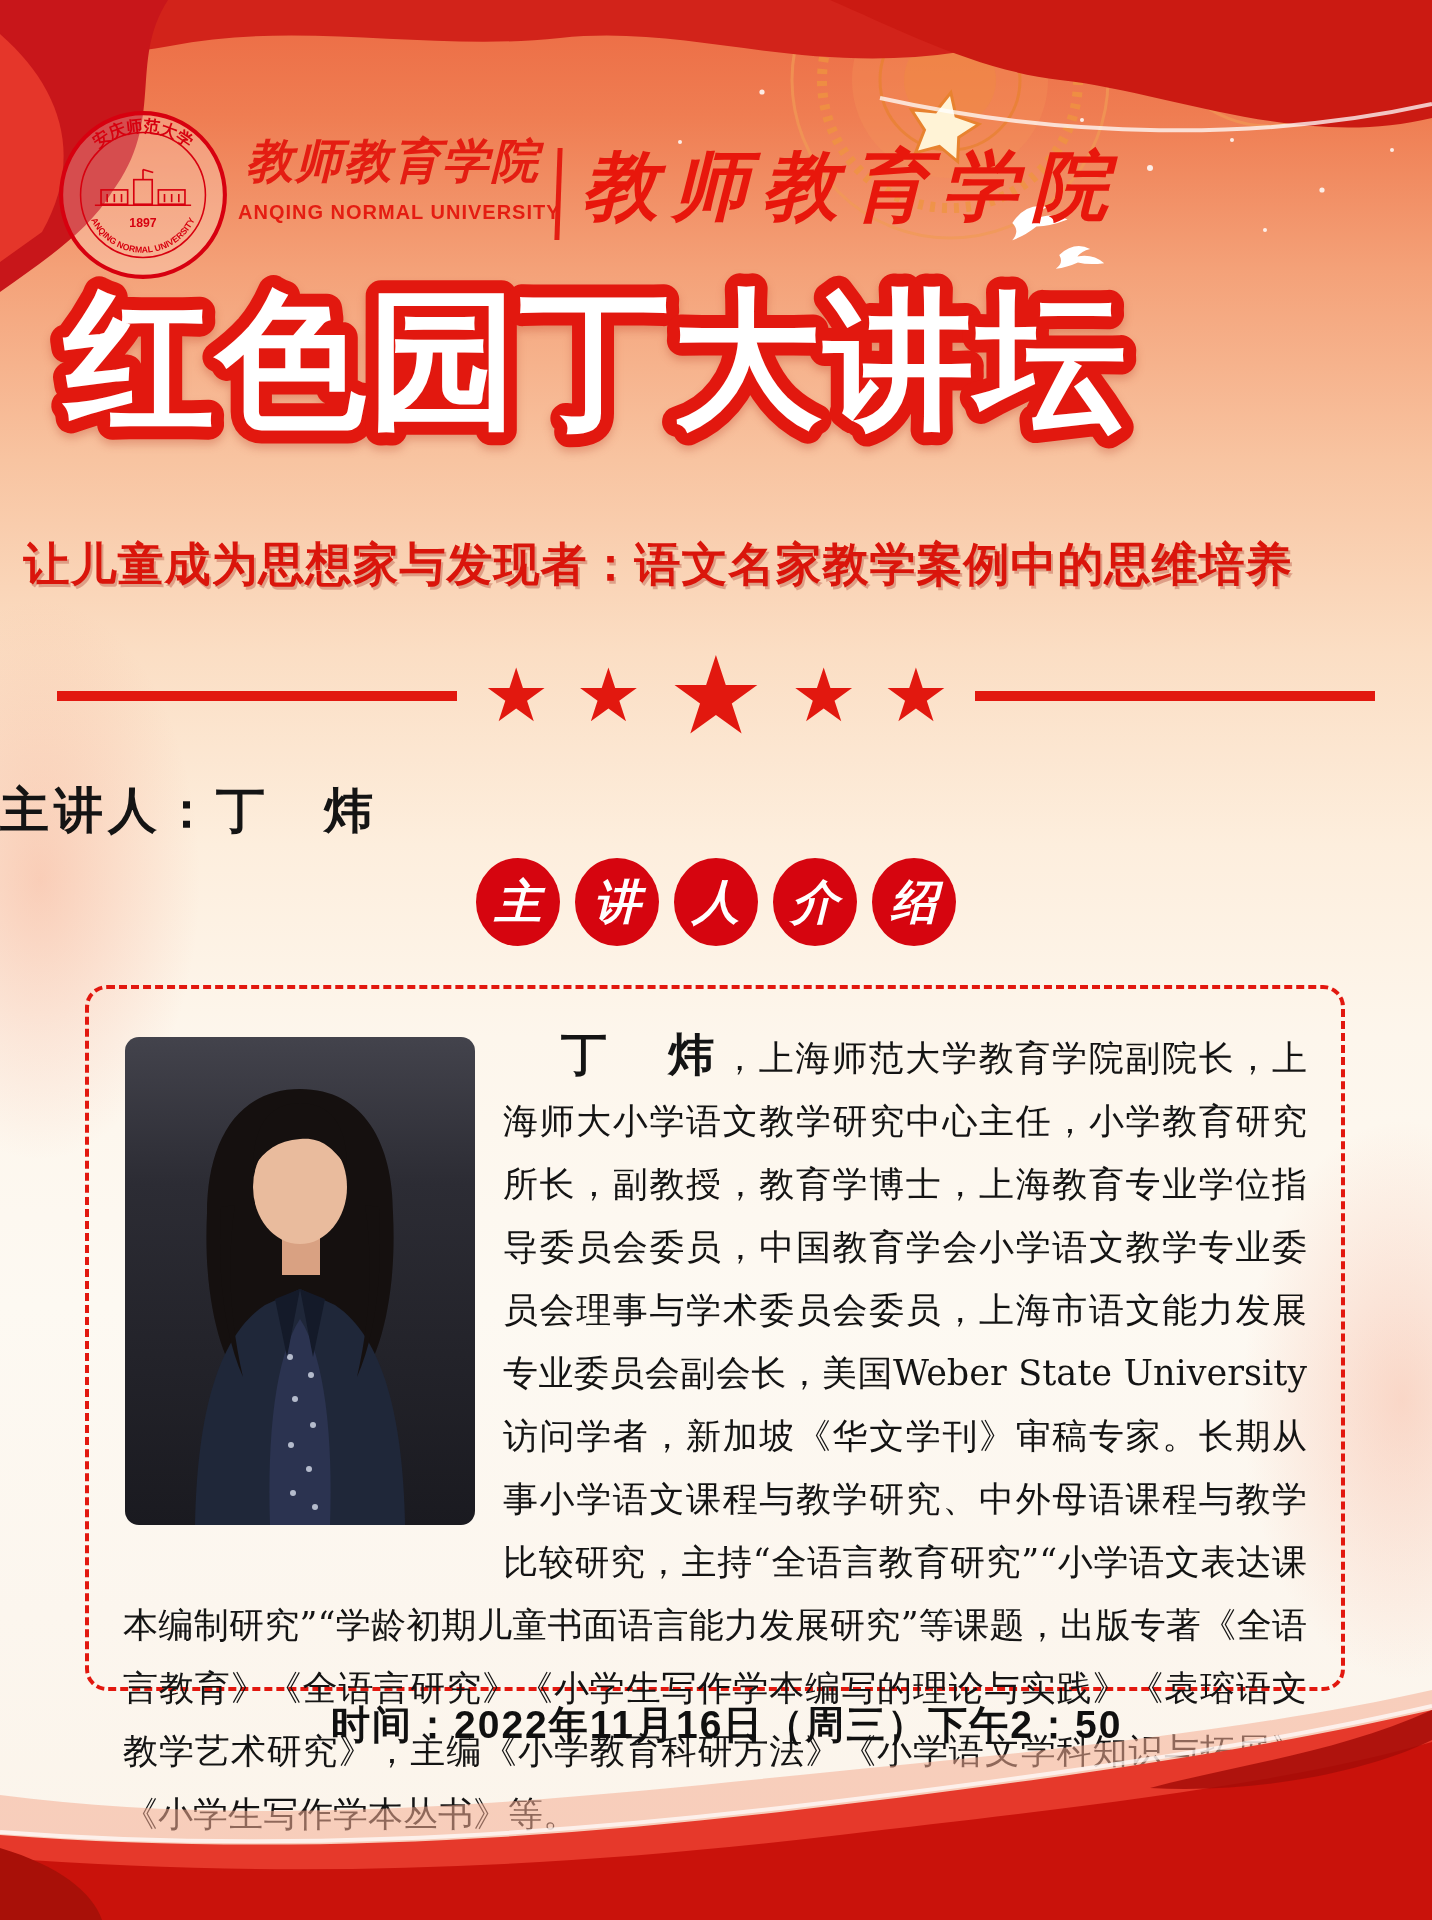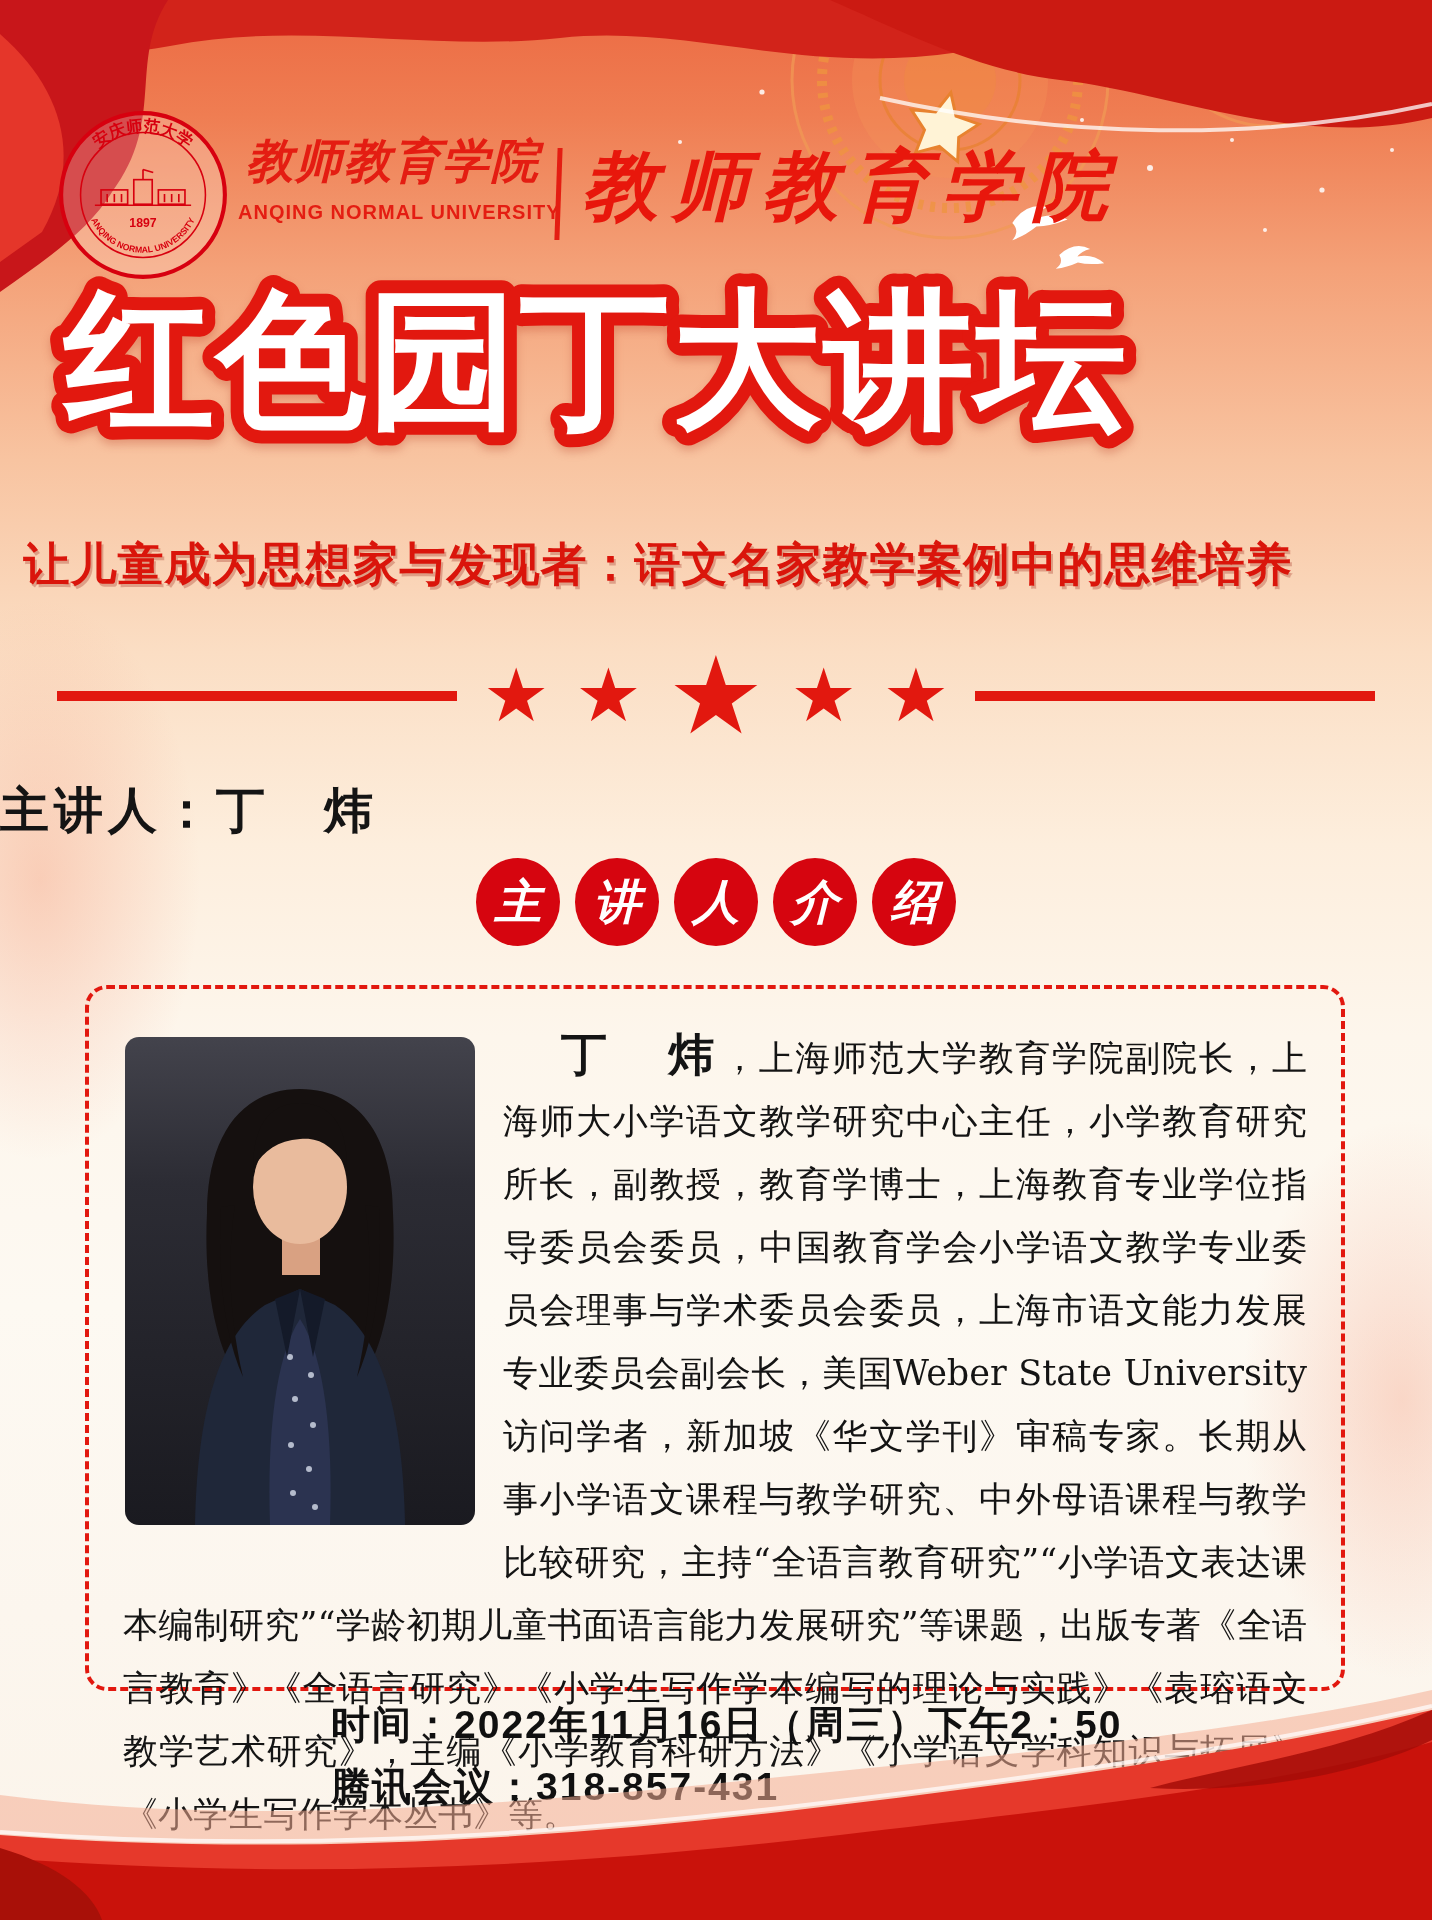--- a/index.html
+++ b/index.html
@@ -221,23 +221,20 @@
         <path d="M254,170 C258,240 250,300 232,340 C246,280 248,220 240,168 Z" fill="#15100f"></path>
       </svg>
     </div>
     <p class="bio-text"><span class="bio-name">丁　炜</span><span>，上海师范大学教育学院副院长，上海师大小学语文教学研究中心主任，小学教育研究所长，副教授，教育学博士，上海教育专业学位指导委员会委员，中国教育学会小学语文教学专业委员会理事与学术委员会委员，上海市语文能力发展专业委员会副会长，美国Weber State University 访问学者，新加坡《华文学刊》审稿专家。长期从事小学语文课程与教学研究、中外母语课程与教学比较研究，主持“全语言教育研究”“小学语文表达课本编制研究”“学龄初期儿童书面语言能力发展研究”等课题，出版专著《全语言教育》《全语言研究》《小学生写作学本编写的理论与实践》《袁瑢语文教学艺术研究》，主编《小学教育科研方法》《小学语文学科知识与拓展》《小学生写作学本丛书》等。</span></p>
   </div>
 
   <div class="footer">
     <div class="footer-line">
       <span>时间：</span><span>2022年11月16日（周三）下午2：50</span>
     </div>
-    <div class="footer-line">
-      <span>腾讯会议：</span><span>318-857-431</span>
-    </div>
   </div>
 
   <svg id="bottom-decor" class="decor-svg" viewBox="0 0 1432 340">
     <path opacity="0.55" fill="#f4ad93" d="M0,215 C300,255 640,210 900,185 C1120,164 1300,140 1432,110 L1432,340 L0,340 Z"></path>
     <path fill="#e6392b" d="M0,255 C260,275 520,262 780,232 C1020,204 1250,172 1432,130 L1432,340 L0,340 Z"></path>
     <path fill="none" stroke="#ffffff" stroke-width="4" opacity="0.7" d="M0,252 C260,272 520,258 780,228 C1020,200 1250,168 1432,126"></path>
     <path fill="#c9120b" d="M0,278 C300,300 560,288 840,255 C1080,227 1280,205 1432,162 L1432,340 L0,340 Z"></path>
     <path fill="#a50d08" opacity="0.85" d="M1432,130 C1340,172 1240,184 1150,208 C1262,214 1372,190 1432,160 Z"></path>
     <path fill="#a81008" d="M0,268 C60,286 92,312 102,340 L0,340 Z"></path>
   </svg>

